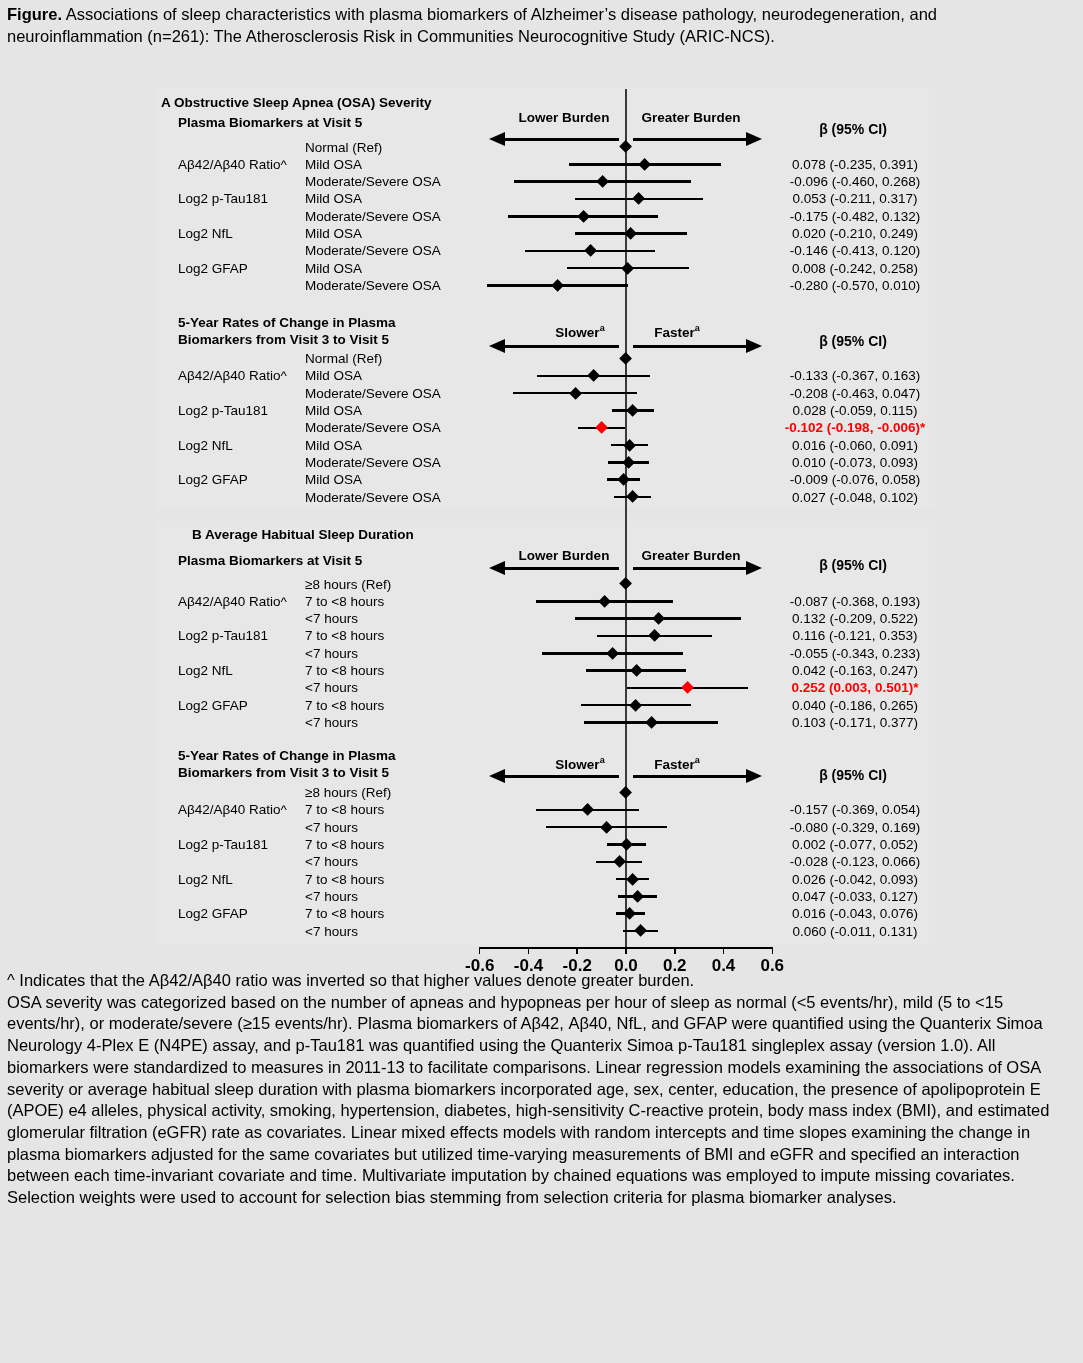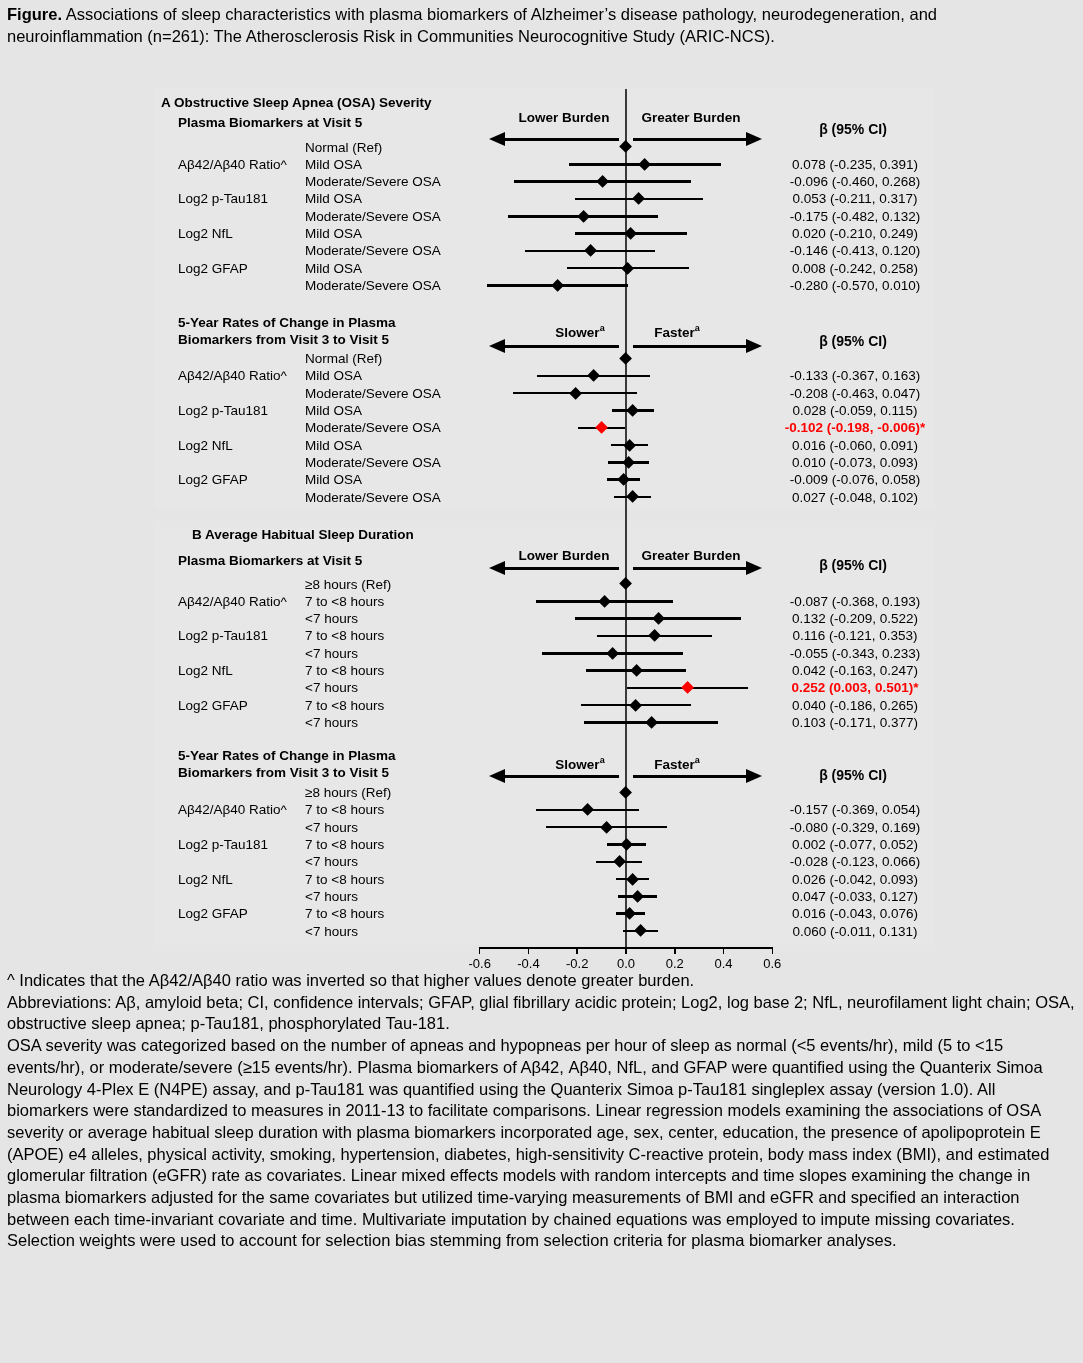--- a/index.html
+++ b/index.html
@@ -16,21 +16,21 @@
   .beta-header{position:absolute;font-size:14px;font-weight:bold;white-space:nowrap;transform:translateX(-50%);}
   .rowtext{position:absolute;font-size:13.5px;line-height:15px;white-space:nowrap;}
   .valtext{position:absolute;font-size:13.5px;line-height:15px;width:178px;text-align:center;white-space:nowrap;}
   .ciline{position:absolute;height:2.5px;background:#000;}
   .diamond{position:absolute;width:9.2px;height:9.2px;transform:rotate(45deg);}
   .arrowbar{position:absolute;height:3px;background:#000;}
   .arrowhead{position:absolute;width:0;height:0;}
   .vline{position:absolute;width:1.4px;background:#3a3a3a;}
   .axisline{position:absolute;height:1.5px;background:#000;}
   .tick{position:absolute;width:1.5px;height:7px;background:#000;}
-  .ticklabel{position:absolute;font-size:13px;font-weight:normal;transform:translateX(-50%);white-space:nowrap;}
+  .ticklabel{position:absolute;font-size:17px;font-weight:bold;transform:translateX(-50%);white-space:nowrap;}
   #footnotes{position:absolute;left:7px;top:970px;width:1069px;font-size:16.5px;line-height:21.7px;}
   #footnotes sup{font-size:11px;}
 </style>
 </head>
 <body>
 
 <div id="figure-root">
   <div class="caption"><span class="b">Figure.</span><span> Associations of sleep characteristics with plasma biomarkers of Alzheimer’s disease pathology, neurodegeneration, and neuroinflammation (n=261): The Atherosclerosis Risk in Communities Neurocognitive Study (ARIC-NCS).</span></div>
 
   <div class="panel" id="panel-a" style="top: 88px; height: 421px; background: rgb(231, 231, 231);"></div>
@@ -243,16 +243,15 @@
       <div class="tick" style="left: 674.01px; top: 947px;"></div>
       <div class="ticklabel" style="left: 674.76px; top: 956px;">0.2</div>
       <div class="tick" style="left: 722.77px; top: 947px;"></div>
       <div class="ticklabel" style="left: 723.52px; top: 956px;">0.4</div>
       <div class="tick" style="left: 771.53px; top: 947px;"></div>
       <div class="ticklabel" style="left: 772.28px; top: 956px;">0.6</div>
     </div>
 
   <div id="footnotes">
       <div>^ Indicates that the Aβ42/Aβ40 ratio was inverted so that higher values denote greater burden.</div>
-      <div>Abbreviations: Aβ, amyloid beta; CI, confidence intervals; GFAP, glial fibrillary acidic protein; Log2, log base 2; NfL, neurofilament light chain; OSA, obstructive sleep apnea; p-Tau181, phosphorylated Tau-181.</div>
       <div>OSA severity was categorized based on the number of apneas and hypopneas per hour of sleep as normal (&lt;5 events/hr), mild (5 to &lt;15 events/hr), or moderate/severe (≥15 events/hr). Plasma biomarkers of Aβ42, Aβ40, NfL, and GFAP were quantified using the Quanterix Simoa Neurology 4-Plex E (N4PE) assay, and p-Tau181 was quantified using the Quanterix Simoa p-Tau181 singleplex assay (version 1.0). All biomarkers were standardized to measures in 2011-13 to facilitate comparisons. Linear regression models examining the associations of OSA severity or average habitual sleep duration with plasma biomarkers incorporated age, sex, center, education, the presence of apolipoprotein E (APOE) e4 alleles, physical activity, smoking, hypertension, diabetes, high-sensitivity C-reactive protein, body mass index (BMI), and estimated glomerular filtration (eGFR) rate as covariates. Linear mixed effects models with random intercepts and time slopes examining the change in plasma biomarkers adjusted for the same covariates but utilized time-varying measurements of BMI and eGFR and specified an interaction between each time-invariant covariate and time. Multivariate imputation by chained equations was employed to impute missing covariates. Selection weights were used to account for selection bias stemming from selection criteria for plasma biomarker analyses.</div>
     </div>
 </div>
 
 </body></html>

